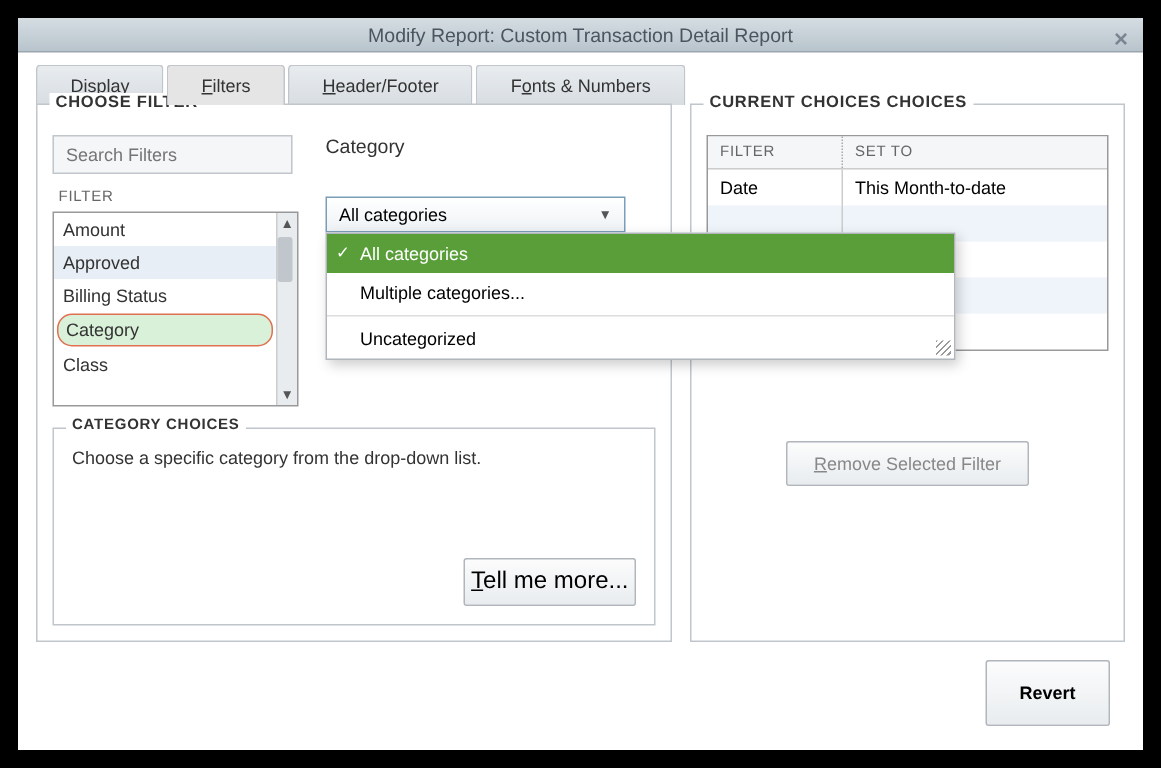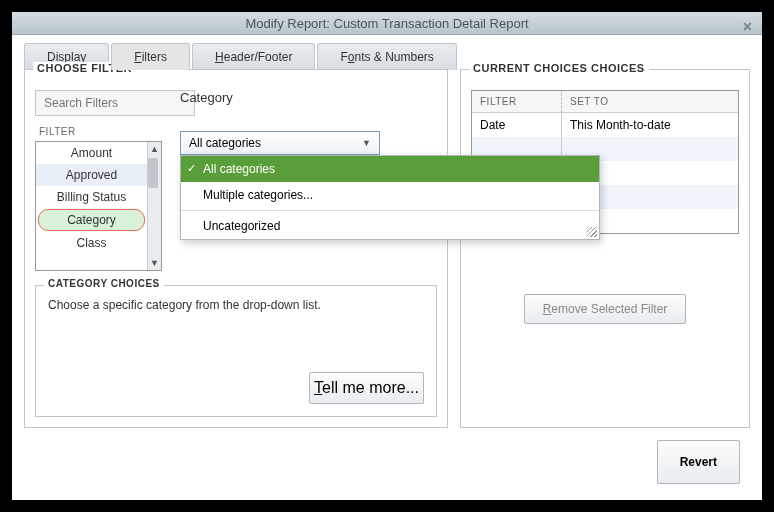--- a/index.html
+++ b/index.html
@@ -10,24 +10,24 @@
 .close-x { position: absolute; right: 10px; top: 6px; color: #7a8591; font-size: 16px; cursor: pointer; font-weight: bold; }
 .tabs { display: flex; background: #fff; padding: 8px 12px 0; gap: 2px; }
 .tab { padding: 6px 22px; font-size: 12px; border: 1px solid #c0c6cc; border-bottom: none; background: linear-gradient(#e8ecef, #d8dde2); cursor: pointer; border-radius: 3px 3px 0 0; color: #333; }
 .tab.active { background: #e5e5e5; font-weight: normal; position: relative; z-index: 2; }
 .tab .ul { text-decoration: underline; }
 .main { flex: 1; display: flex; padding: 0 12px 12px; gap: 12px; position: relative; }
 .left-panel { flex: 1; border: 1px solid #c0c6cc; border-top: 1px solid #c0c6cc; padding: 10px; position: relative; margin-top: -1px; }
 .right-panel { width: 290px; border: 1px solid #c0c6cc; padding: 10px; margin-top: -1px; }
 .search-box { width: 160px; padding: 5px 8px; border: 1px solid #c0c6cc; font-size: 12px; color: #888; background: #f4f6f8; }
 .filter-layout { display: flex; gap: 18px; margin-top: 10px; }
-.filter-list-wrap { width: 127px; }
+.filter-list-wrap { width: 164px; }
 .filter-col-head { font-size: 10px; color: #666; letter-spacing: 0.5px; margin-bottom: 4px; padding-left: 4px; }
 .filter-list { border: 1px solid #999; height: 130px; position: relative; display: flex; }
-.filter-items { flex: 1; overflow: hidden; text-align: center; }
+.filter-items { flex: 1; overflow: hidden; }
 .filter-item { padding: 4px 6px; font-size: 12px; color: #333; cursor: pointer; }
 .filter-item.alt { background: #e8eef5; }
 .filter-item.selected { background: #d9f0d9; border: 1.5px solid #e07050; border-radius: 10px; margin: 1px 2px; padding: 3px 5px; }
 .scrollbar { width: 14px; background: #e8ecef; border-left: 1px solid #ccc; display: flex; flex-direction: column; justify-content: space-between; align-items: center; }
 .scroll-arrow { font-size: 9px; color: #555; padding: 2px; cursor: pointer; }
 .scroll-thumb { width: 10px; height: 30px; background: #c0c6cc; border-radius: 2px; margin-top: 2px; }
 .cat-area { flex: 1; }
 .cat-label { font-size: 13px; color: #333; margin-bottom: 26px; }
 .dropdown { position: relative; }
 .dropdown-btn { width: 200px; padding: 4px 8px; border: 1px solid #7a9db8; background: linear-gradient(#fff, #eef2f5); font-size: 12px; text-align: left; cursor: pointer; display: flex; justify-content: space-between; align-items: center; }

